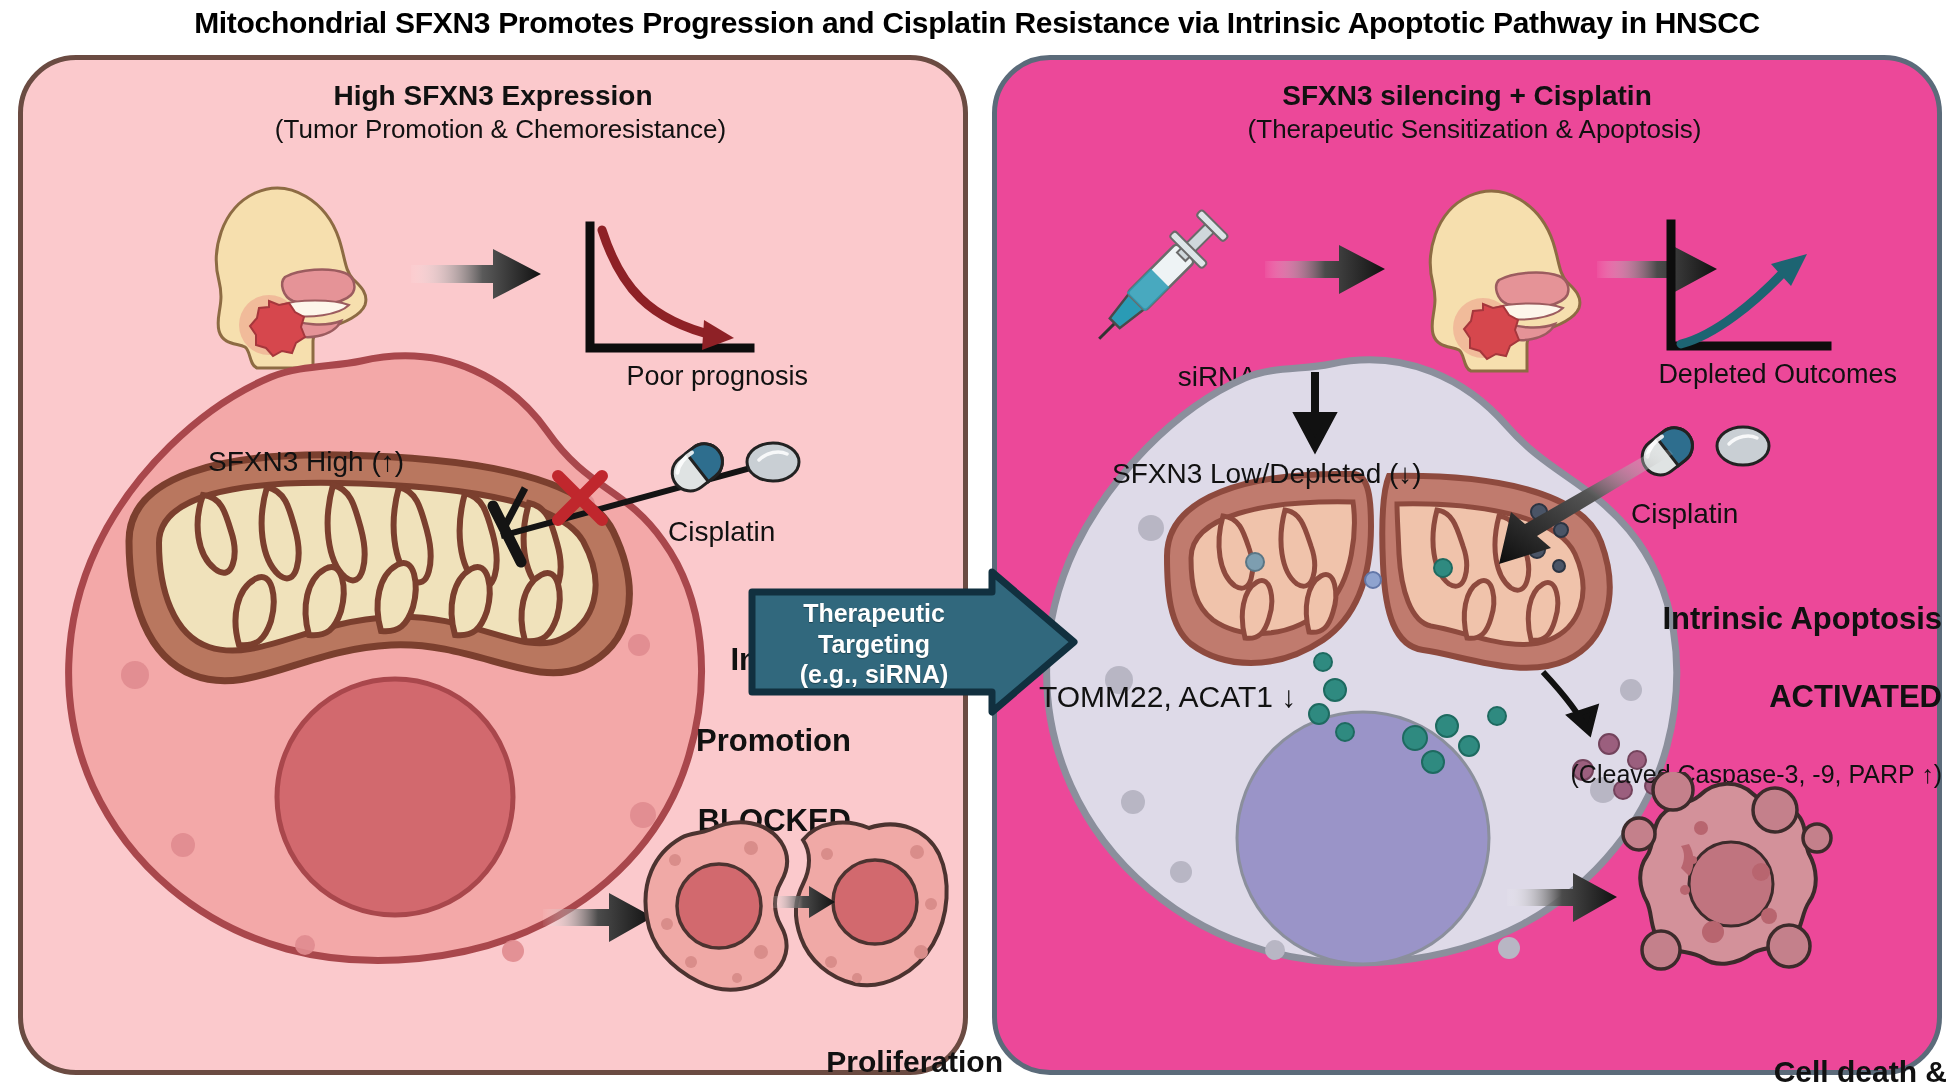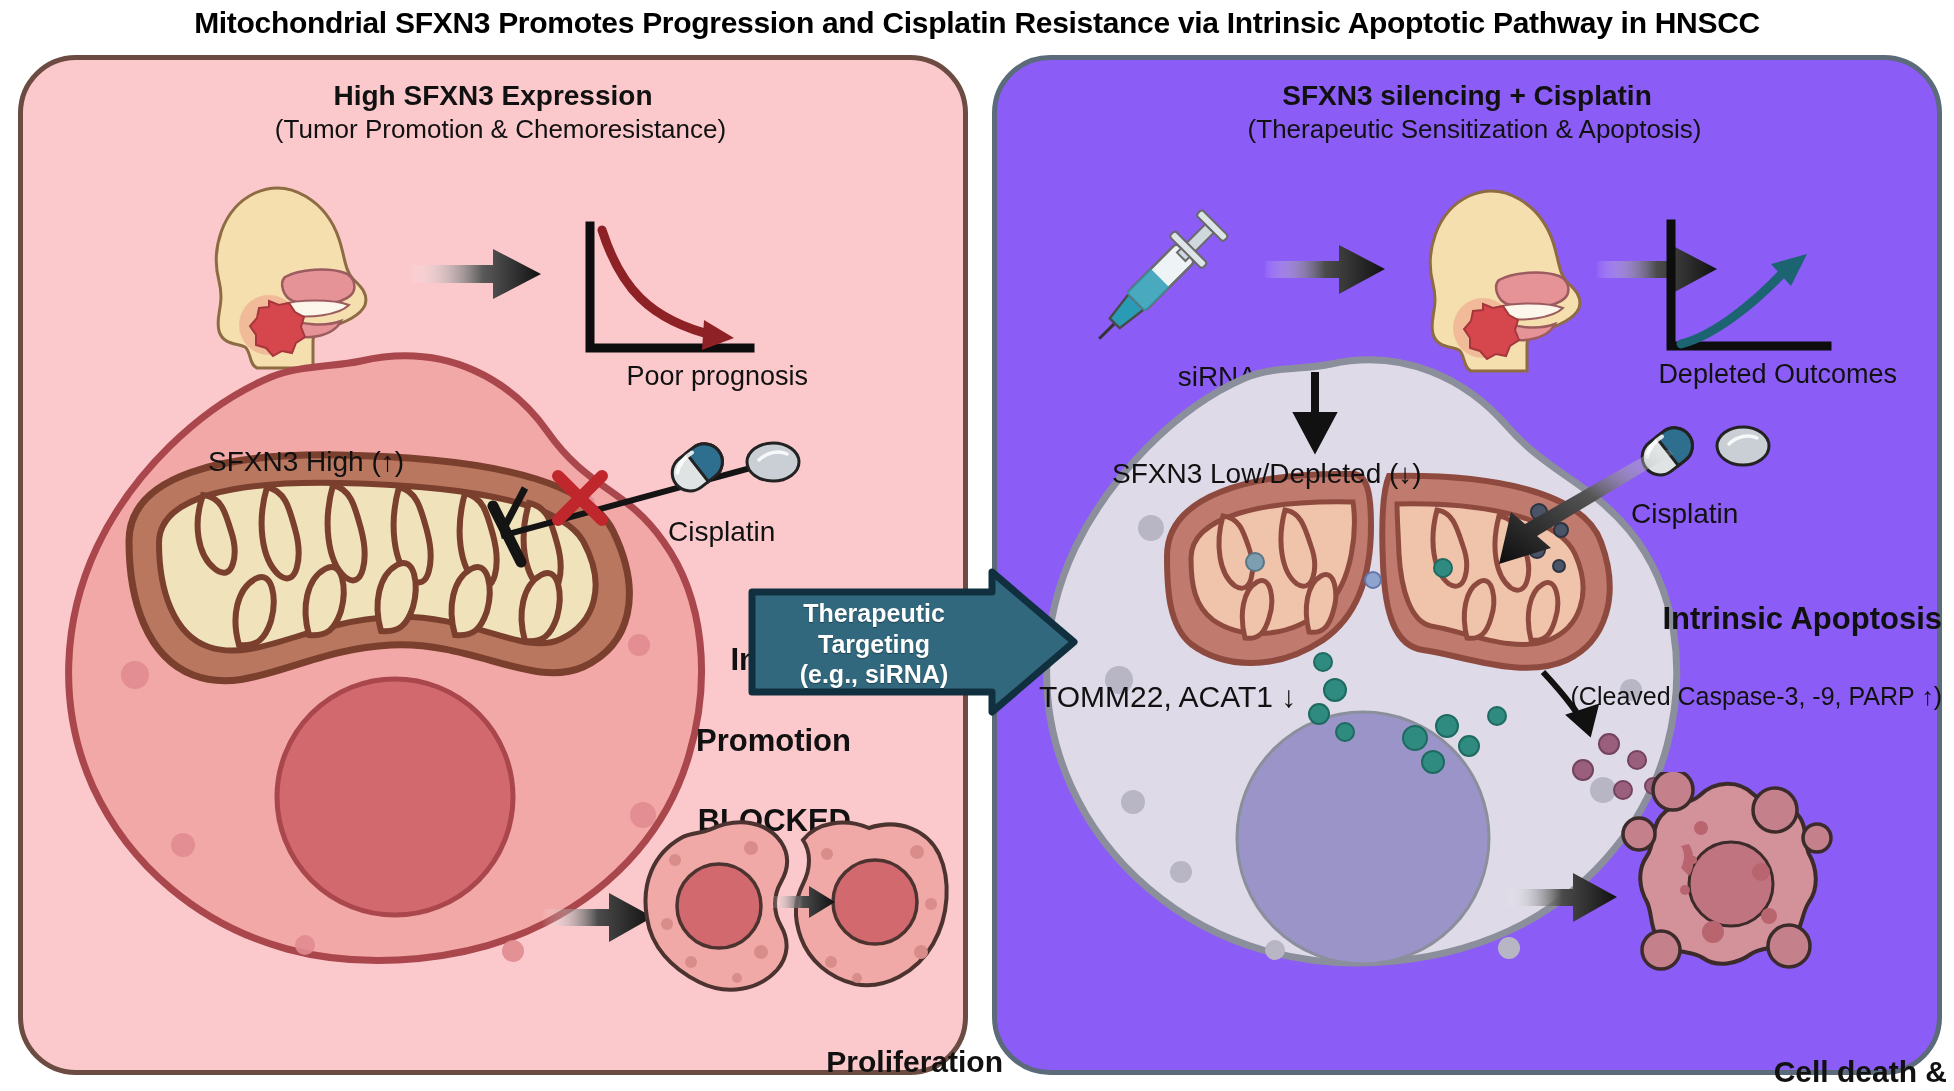--- a/index.html
+++ b/index.html
@@ -34,21 +34,21 @@
   }
   #panel-left {
     left: 18px; top: 55px;
     width: 950px; height: 1020px;
     background: #fbc9cc;
     border: 5px solid #6b4b42;
   }
   #panel-right {
     left: 992px; top: 55px;
     width: 950px; height: 1020px;
-    background: #8b5cf6;
+    background: #ec4899;
     border: 5px solid #5b6b7a;
   }
 
   .panel-head {
     position: absolute;
     left: 0; right: 0; top: 18px;
     text-align: center;
   }
   .panel-head .h1 {
     font-size: 28px; font-weight: bold; color: #111; line-height: 1.25;
@@ -419,20 +419,21 @@
             <stop offset="1" stop-color="#0d0d0d"></stop>
         </linearGradient>
       </defs>
       <path d="M196 4 L60 86 L74 98 L22 114 L34 62 L48 74 L188 -6 Z" fill="url(#gradCisR)"></path>
     </svg>
 
     <div class="cell-label" style="left:634px; top:438px; font-size:28px;">Cisplatin</div>
 
     <div class="lbl bold" style="left:530px; top:500px; width:415px; font-size:31px; line-height:1.26;">
       <div>Intrinsic Apoptosis</div>
+      <div>ACTIVATED</div>
       <div style="font-weight:normal; font-size:25px; margin-top:4px;">(Cleaved Caspase-3, -9, PARP ↑)</div>
     </div>
 
     <svg class="arrow-grad" style="left:510px; top:810px;" width="110" height="56" viewBox="0 0 110 56">
       <defs>
         <linearGradient id="gradArrowR3" x1="0" y1="0" x2="1" y2="0">
           <stop offset="0" stop-color="#ffffff" stop-opacity="0.05"></stop>
           <stop offset="0.5" stop-color="#4b4b4b"></stop>
             <stop offset="1" stop-color="#111111"></stop>
         </linearGradient>

